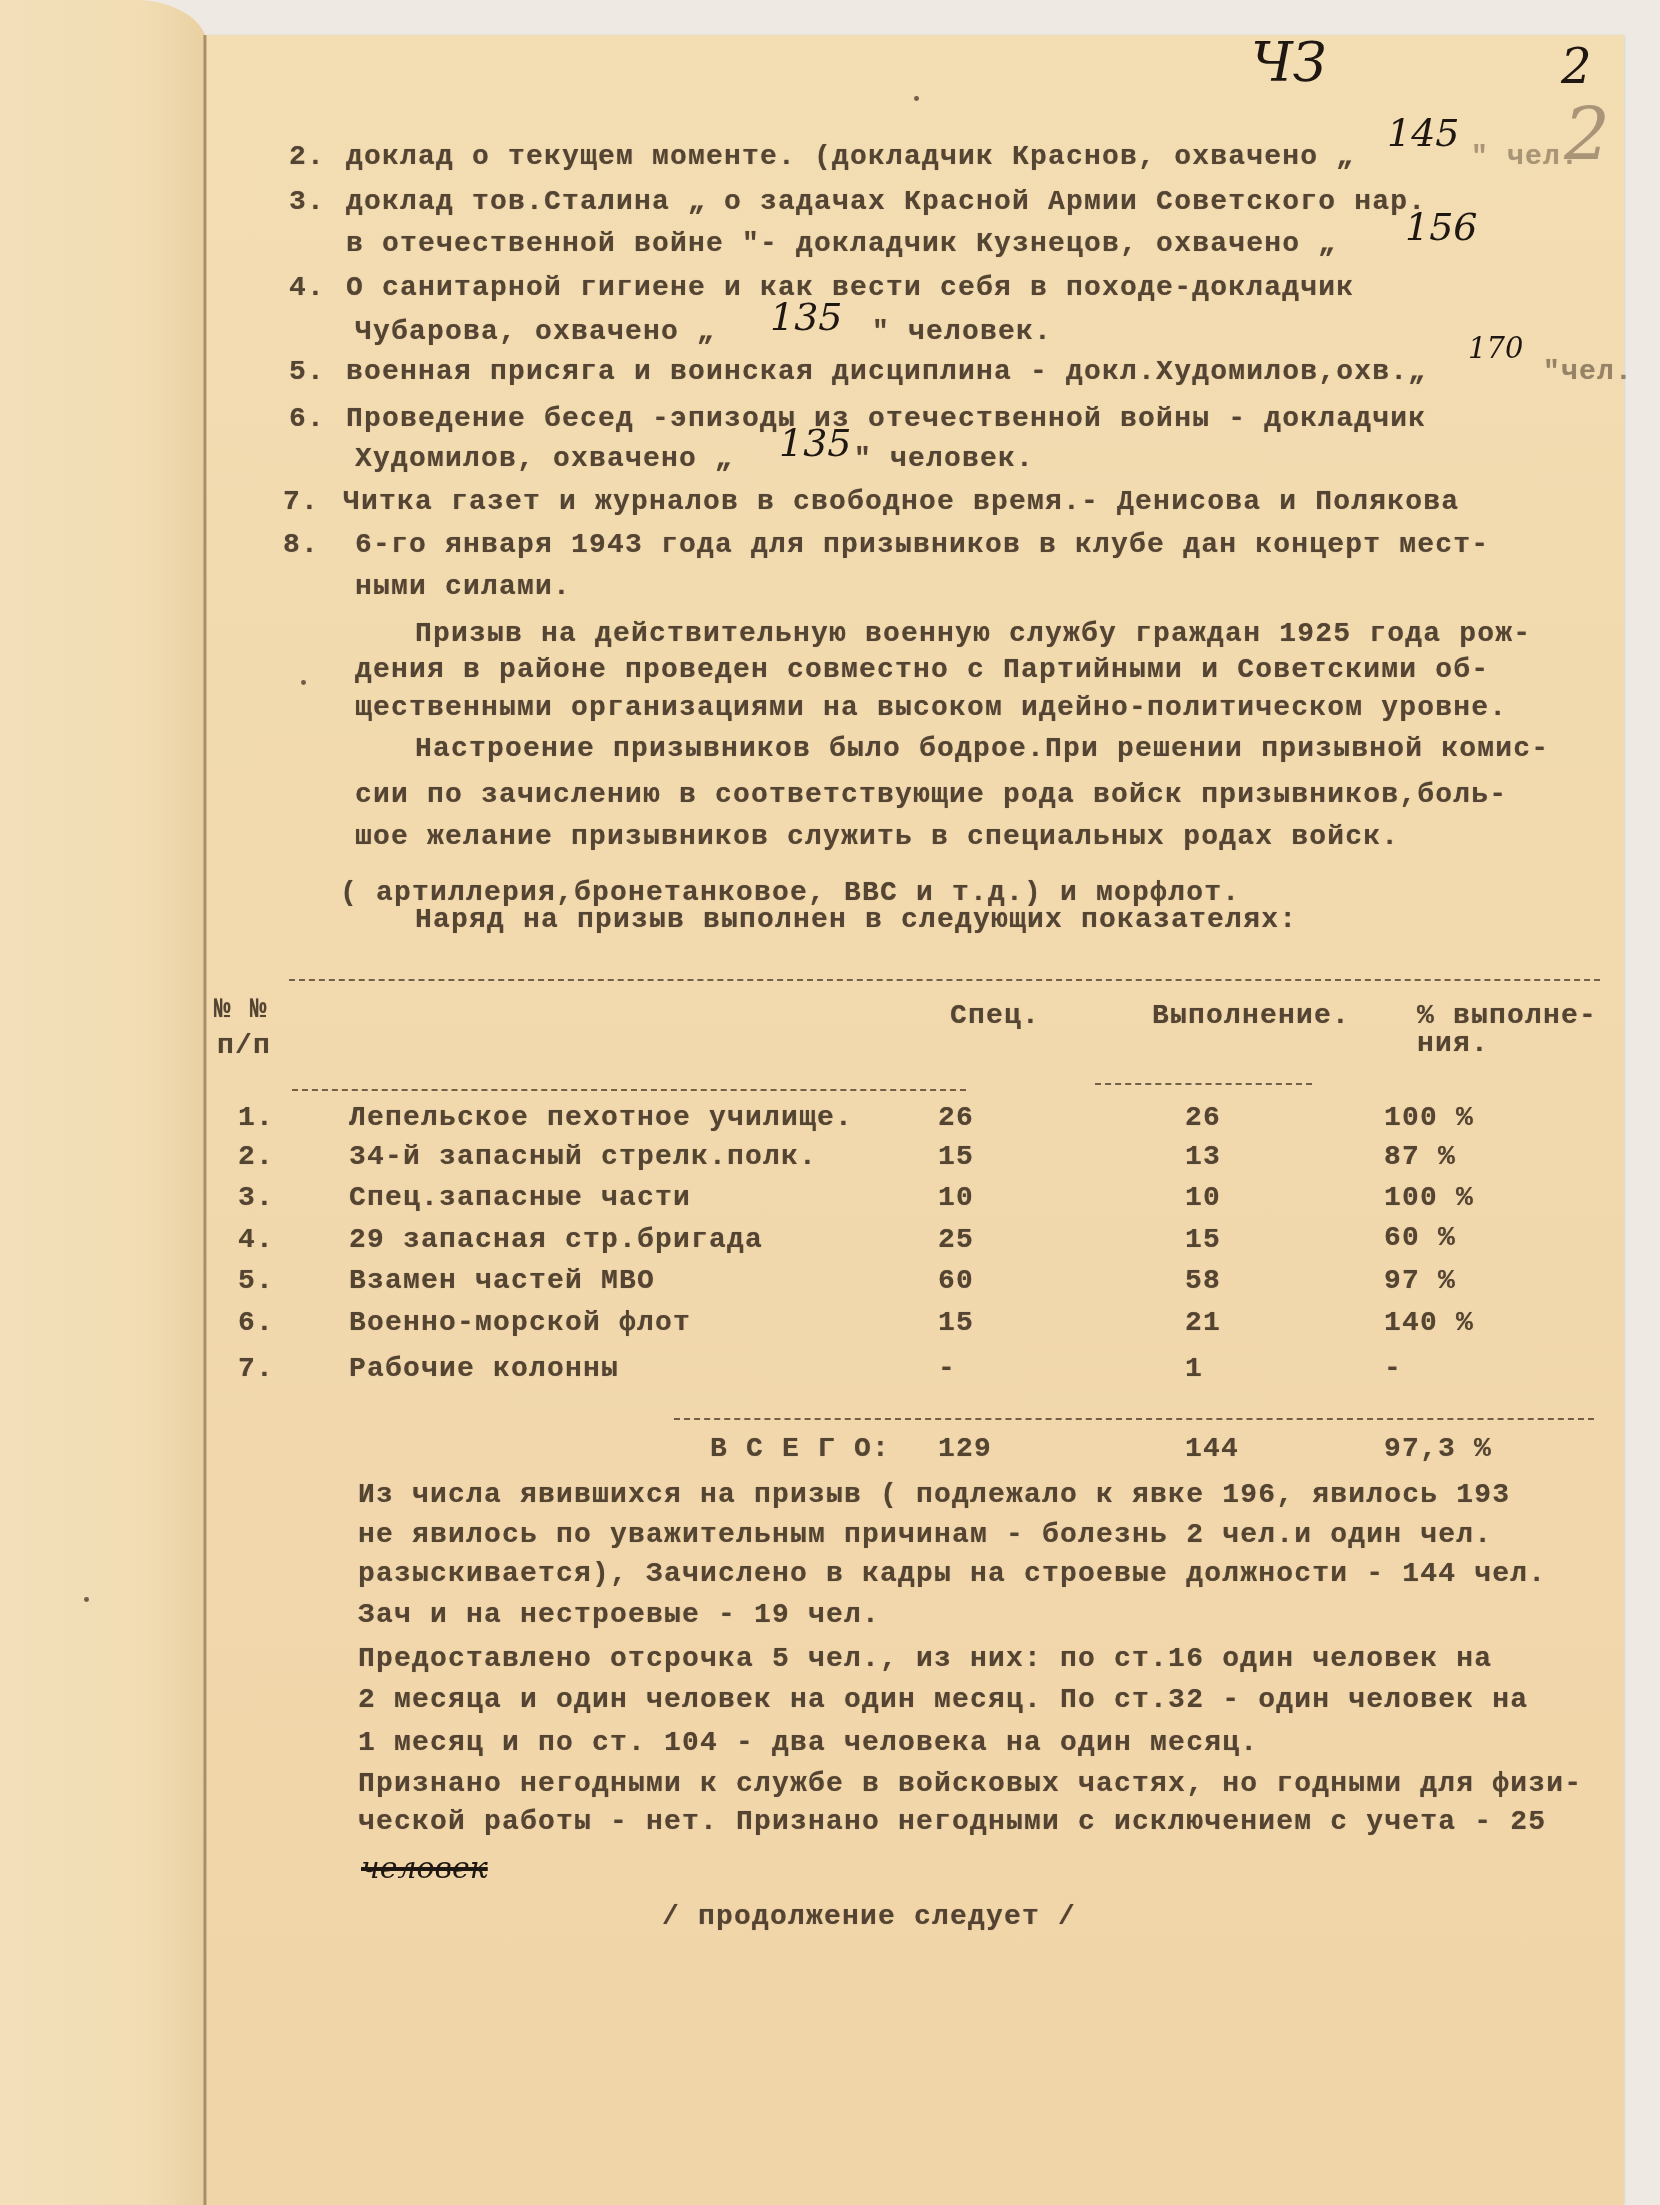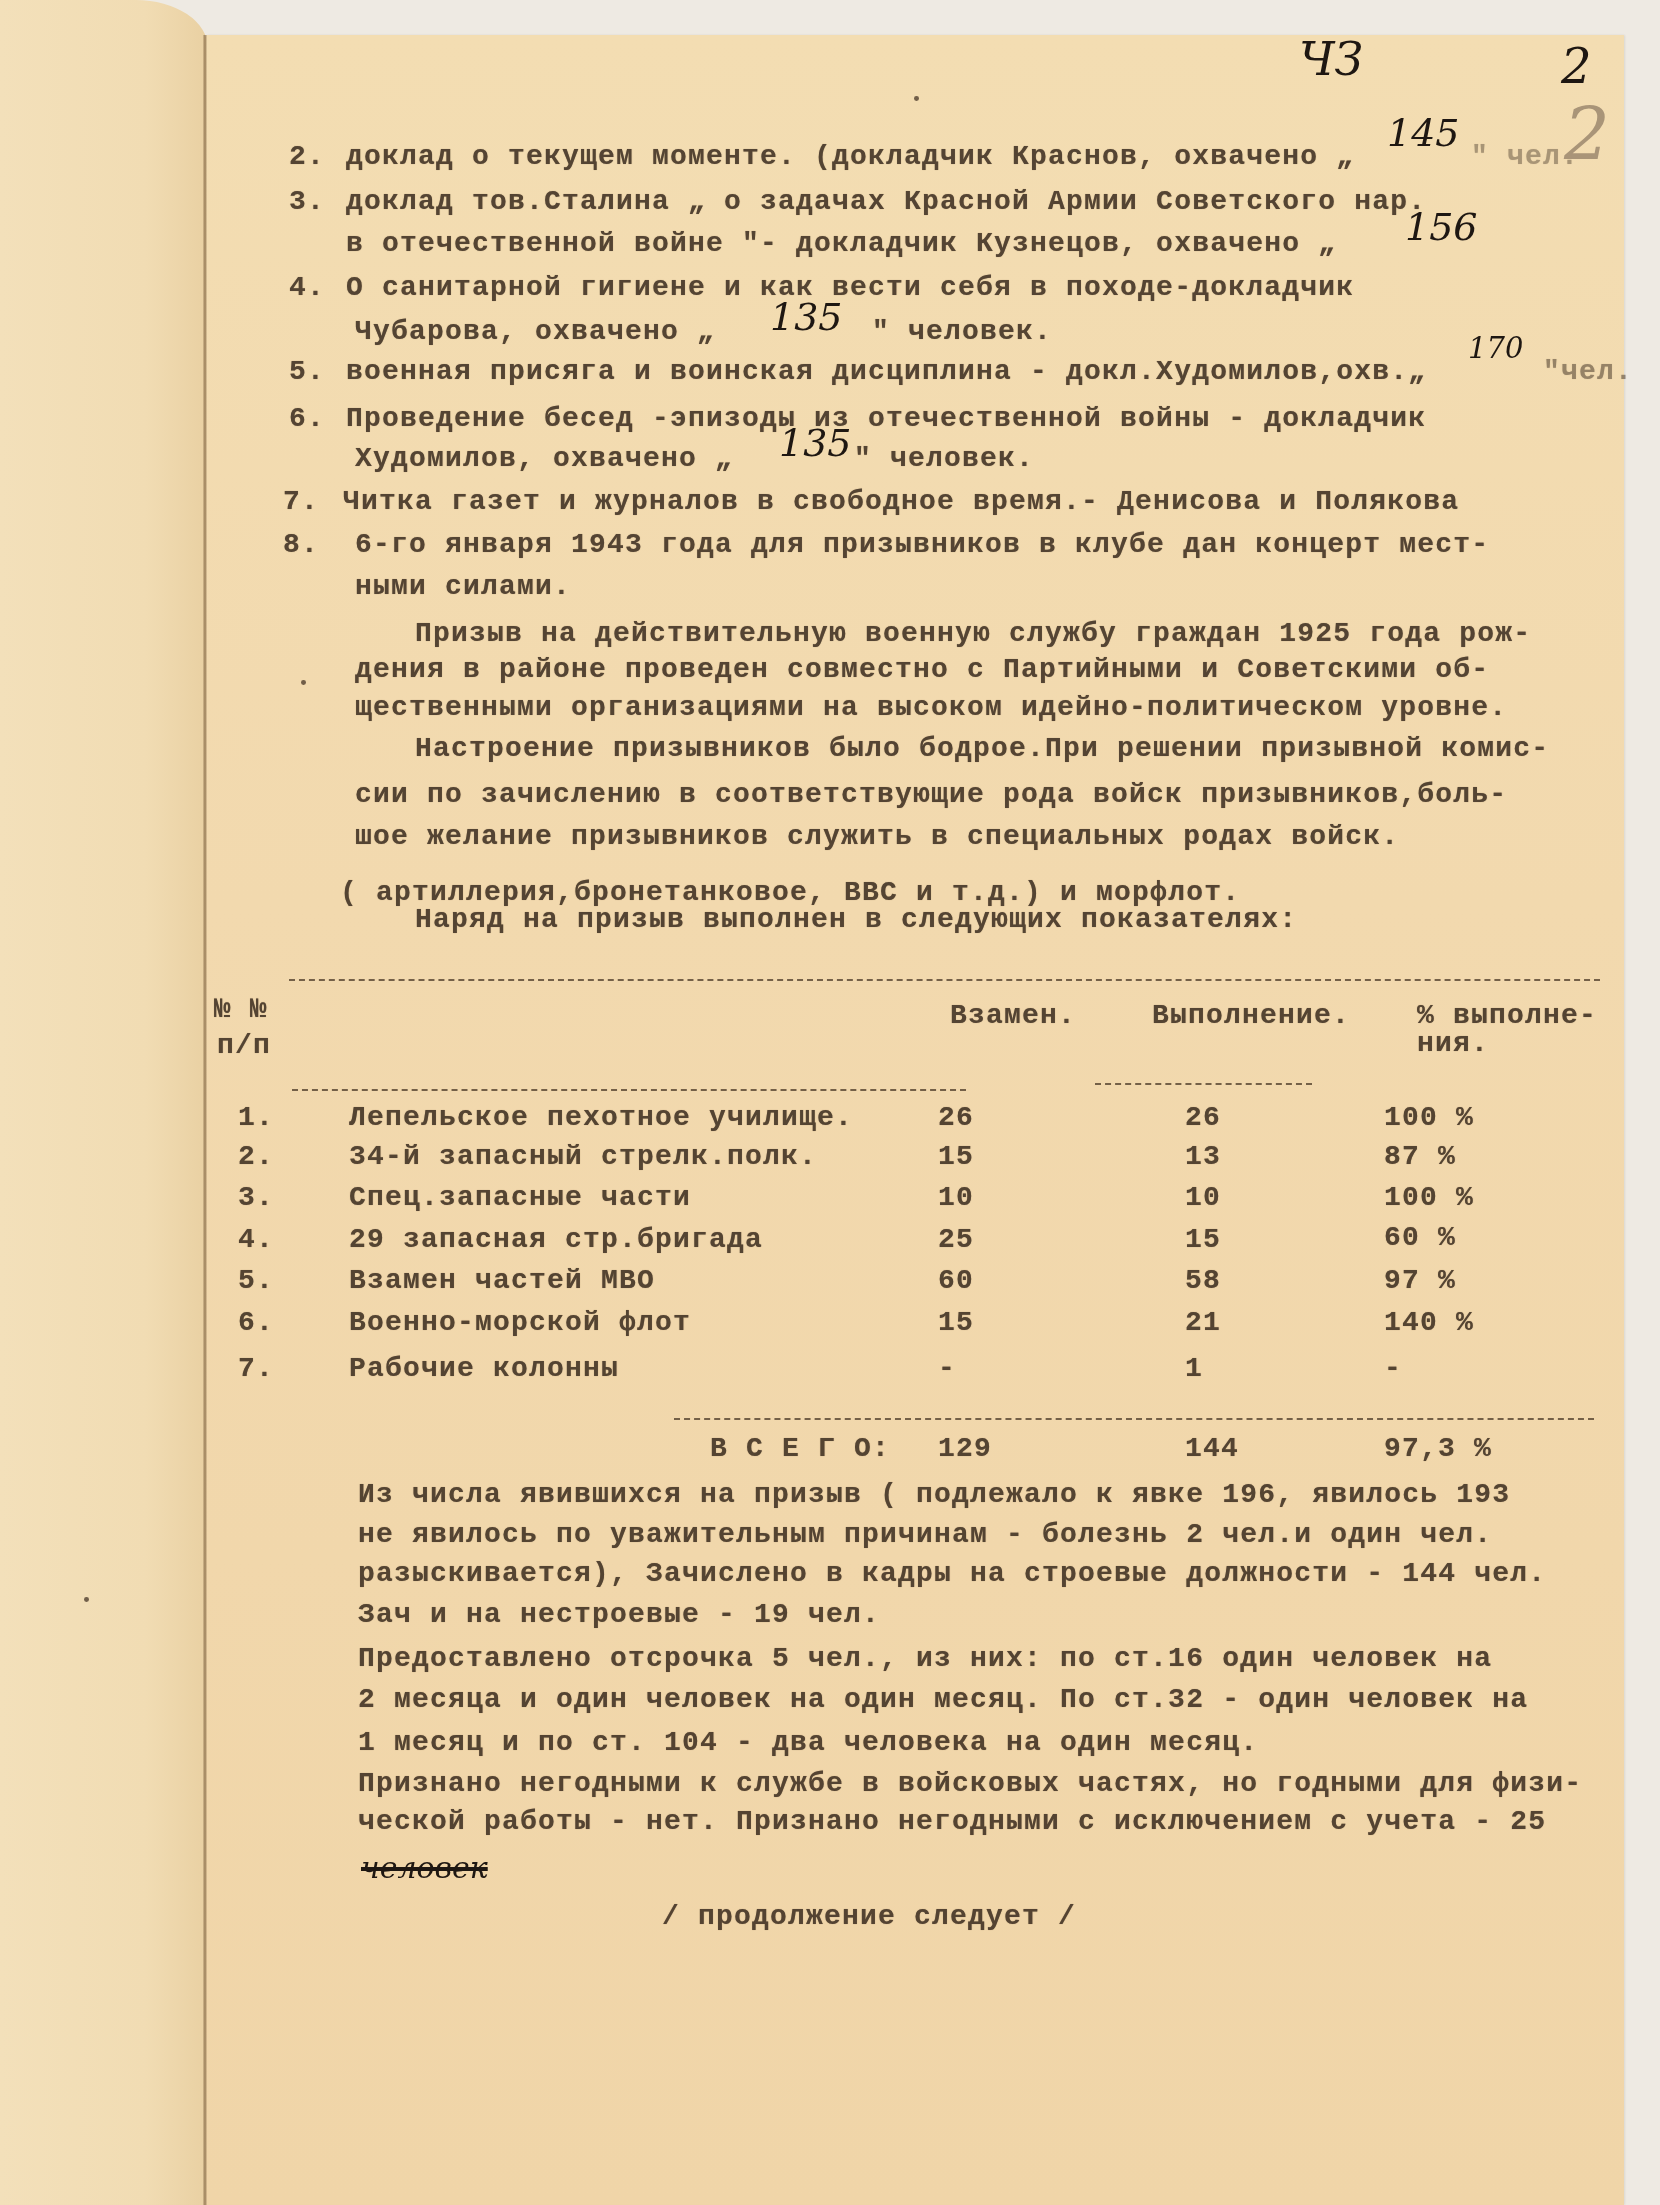--- a/index.html
+++ b/index.html
@@ -39,21 +39,21 @@
   .num { }
   .mark { position: absolute; width: 4.8px; height: 4.8px; background: #3A2A1C; border-radius: 50%; opacity: 0.7; }
 </style>
 </head>
 <body>
 
 <div class="left-page"></div>
 <div class="right-page"></div>
 <div class="binding"></div>
 
-<div class="hand" style="left:1299px;top:36px;font-size:46px;">ЧЗ</div>
+<div class="hand" style="left:1251px;top:36px;font-size:54px;">ЧЗ</div>
 <div class="hand" style="left:1561px;top:42px;font-size:48px;">2</div>
 <div class="hand faint" style="left:1564px;top:99px;">2</div>
 
 <div>
 
   <div class="typed" style="left:289px;top:143px;">2.</div>
   <div class="typed" style="left:346px;top:143px;">доклад о текущем моменте. (докладчик Краснов, охвачено „</div>
   <div class="hand" style="left:1387px;top:114px;">145</div>
   <div class="typed" style="left:1471px;top:143px;opacity:0.4;">" чел.</div>
 
@@ -98,21 +98,21 @@
   <div class="typed" style="left:340px;top:867px;margin-top:12px;">( артиллерия,бронетанковое, ВВС и т.д.) и морфлот.</div>
 
   <div class="typed" style="left:415px;top:906px;">Наряд на призыв выполнен в следующих показателях:</div>
 </div>
 
 <div>
   <div class="rule" style="left:289px;top:979px;width:1311px;"></div>
 
   <div class="typed" style="left:214px;top:996px;">№ №</div>
   <div class="typed" style="left:217px;top:1032px;text-align:center;">п/п</div>
-  <div class="typed" style="left:950px;top:1002px;">Взамен.</div>
+  <div class="typed" style="left:950px;top:1002px;">Спец.</div>
   <div class="typed" style="left:1152px;top:1002px;">Выполнение.</div>
   <div class="typed" style="left:1417px;top:1002px;">% выполне-</div>
   <div class="typed" style="left:1417px;top:1030px;">ния.</div>
 
   <div class="rule" style="left:292px;top:1089px;width:674px;"></div>
   <div class="rule" style="left:1095px;top:1083px;width:217px;"></div>
 
   <div id="table-rows">
       <div></div>
       <div class="typed" style="left: 238px; top: 1104px;">1.</div>

